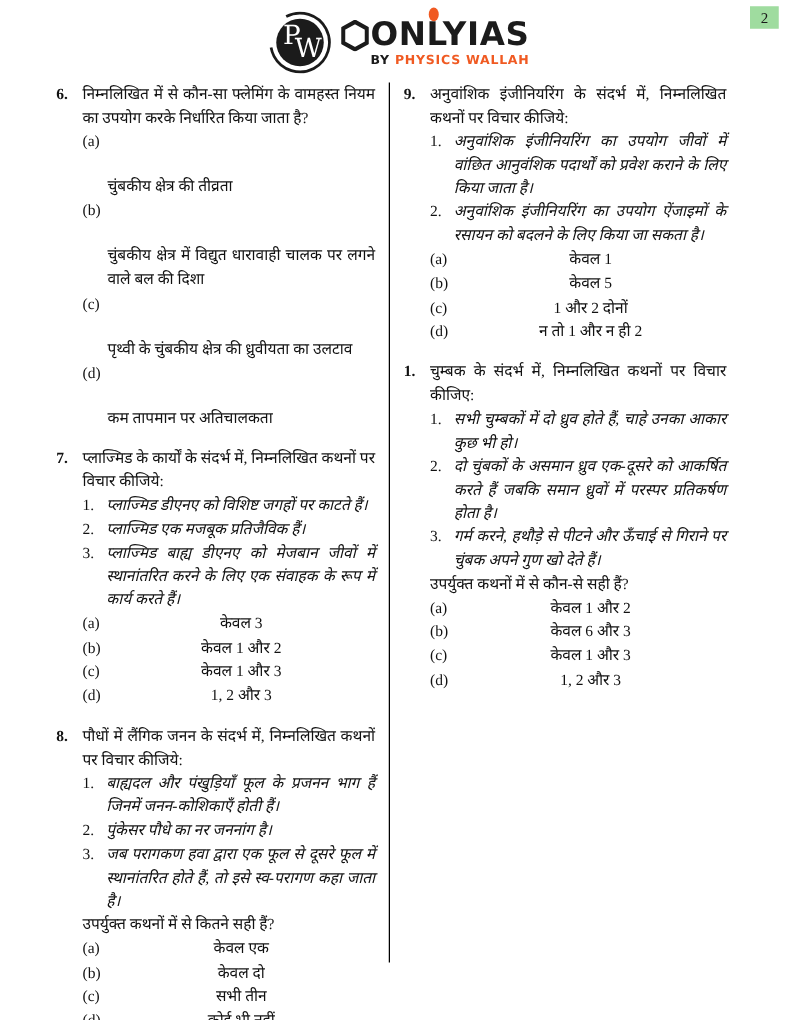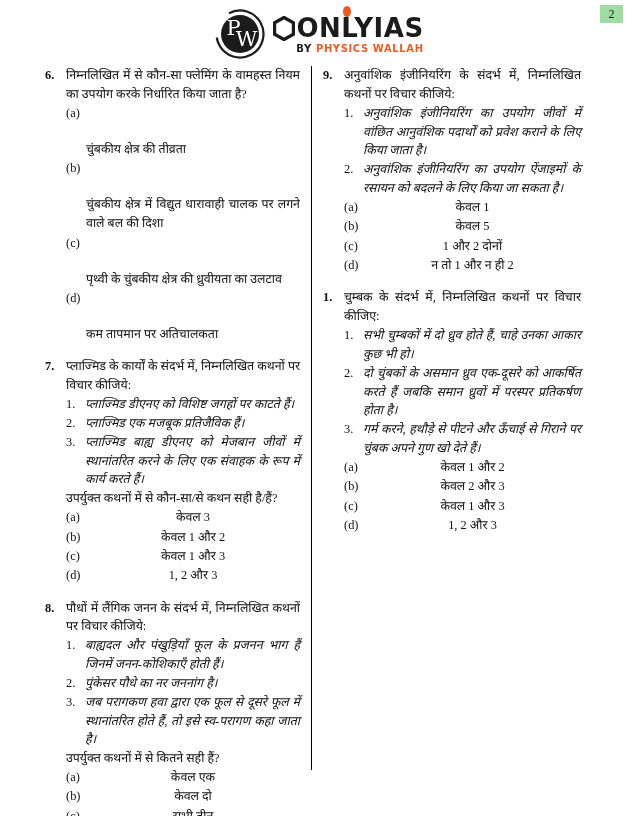--- a/index.html
+++ b/index.html
@@ -268,21 +268,20 @@
         </li>
         <li class="statement">
           <span class="s-num">2.</span>
           <span class="s-text">प्लाज्मिड एक मजबूक प्रतिजैविक हैं।</span>
         </li>
         <li class="statement">
           <span class="s-num">3.</span>
           <span class="s-text">प्लाज्मिड बाह्य डीएनए को मेजबान जीवों में स्थानांतरित करने के लिए एक संवाहक के रूप में कार्य करते हैं।</span>
         </li>
       </ul>
-      <div class="q-tail">उपर्युक्त कथनों में से कौन-सा/से कथन सही है/हैं?</div>
       <ul class="options">
         <li class="option">
           <span class="o-key">(a)</span>
           <span class="o-text">केवल 3</span>
         </li>
         <li class="option">
           <span class="o-key">(b)</span>
           <span class="o-text">केवल 1 और 2</span>
         </li>
         <li class="option">
@@ -383,28 +382,29 @@
         </li>
         <li class="statement">
           <span class="s-num">2.</span>
           <span class="s-text">दो चुंबकों के असमान ध्रुव एक-दूसरे को आकर्षित करते हैं जबकि समान ध्रुवों में परस्पर प्रतिकर्षण होता है।</span>
         </li>
         <li class="statement">
           <span class="s-num">3.</span>
           <span class="s-text">गर्म करने, हथौड़े से पीटने और ऊँचाई से गिराने पर चुंबक अपने गुण खो देते हैं।</span>
         </li>
       </ul>
+      <div class="q-tail">उपर्युक्त कथनों में से कौन-से सही हैं?</div>
       <ul class="options">
         <li class="option">
           <span class="o-key">(a)</span>
           <span class="o-text">केवल 1 और 2</span>
         </li>
         <li class="option">
           <span class="o-key">(b)</span>
-          <span class="o-text">केवल 2 और 3</span>
+          <span class="o-text">केवल 6 और 3</span>
         </li>
         <li class="option">
           <span class="o-key">(c)</span>
           <span class="o-text">केवल 1 और 3</span>
         </li>
         <li class="option">
           <span class="o-key">(d)</span>
           <span class="o-text">1, 2 और 3</span>
         </li>
       </ul>

